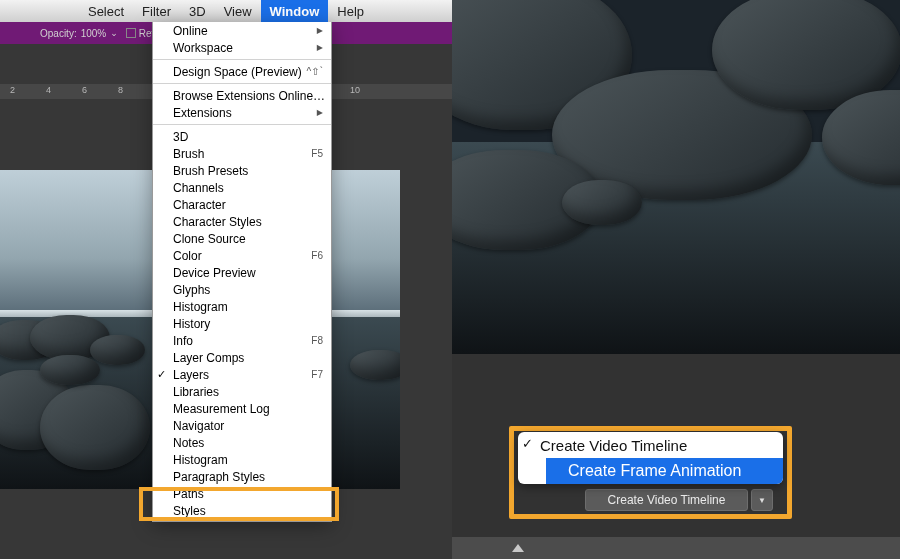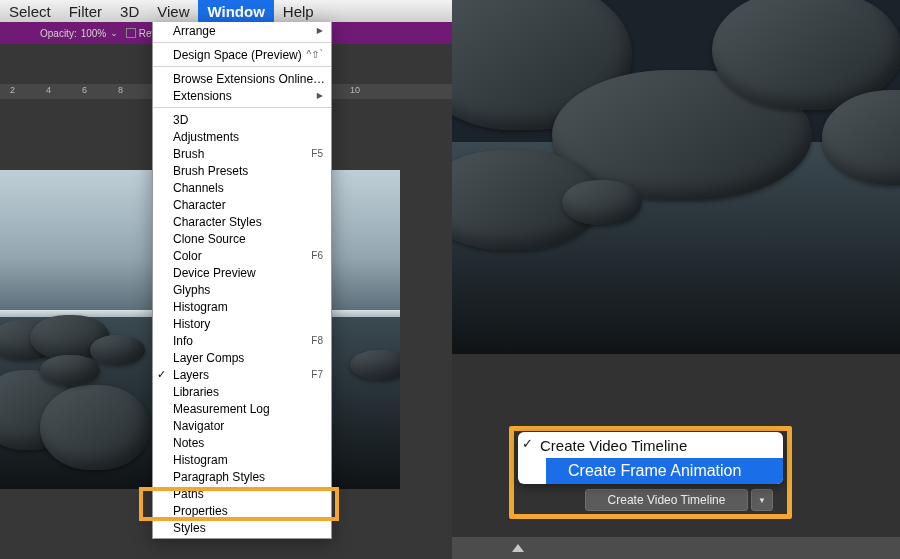--- a/index.html
+++ b/index.html
@@ -1,21 +1,21 @@
 <!DOCTYPE html>
 <html><head>
 <meta charset="utf-8">
 <style>
   * { margin: 0; padding: 0; box-sizing: border-box; font-family: -apple-system, "Helvetica Neue", Arial, sans-serif; }
   body { width: 900px; height: 559px; overflow: hidden; background: #404040; position: relative; }
 
   
   .left-panel { position: absolute; left: 0; top: 0; width: 452px; height: 559px; background: #3a3a3a; overflow:hidden; }
   .left-panel::before {  content:""; position:absolute; inset:0; background:#373737; }
-  .menubar { position: absolute; top: 0; left: 0; right:0; height: 22px; background: #d8d8d8 linear-gradient(#f2f2f2,#cfcfcf); display: flex; align-items: center; font-size: 15px; color:#222; z-index: 50; }
+  .menubar { position: absolute; top: 0; left: 0; right:0; height: 22px; background: #d8d8d8 linear-gradient(#f2f2f2,#cfcfcf); display: flex; align-items: center; font-size: 13px; color:#222; z-index: 50; justify-content: center; }
   .menubar .menu-item { padding: 0 9px; height: 100%; display:flex; align-items:center; cursor:default; }
   .menubar .menu-item.active { background:#1a6fe8; color:#fff;font-weight:bold; }
   .options-bar { position:absolute; top:22px; left:0; right:0; height:22px; background:#701a75; display:flex; align-items:center; padding:0 10px; color:#d0d0d0; font-size:10px; z-index:30;}
   .options-bar .label { margin-left:30px; }
   .options-bar .value { margin:0 4px; }
   .options-bar .chev { font-size:9px; margin-right:8px; }
   .options-bar .chk { width:10px; height:10px; border:1px solid #888; margin-right:3px; display:inline-block; }
   .ruler { position:absolute; top:84px; left:0; right:0; height:15px; background:#474747; z-index:20;}
   .ruler span { position:absolute; top:1px; color:#b8b8b8; font-size:9px; }
 
@@ -88,32 +88,32 @@
     <div class="rock" style="left:-10px;top:150px;width:70px;height:40px"></div>
     <div class="rock" style="left:30px;top:145px;width:80px;height:45px"></div>
     <div class="rock" style="left:90px;top:165px;width:55px;height:30px"></div>
     <div class="rock" style="left:-20px;top:200px;width:95px;height:80px"></div>
     <div class="rock" style="left:40px;top:215px;width:110px;height:85px"></div>
     <div class="rock" style="left:40px;top:185px;width:60px;height:30px"></div>
     <div class="rock" style="left:350px;top:180px;width:60px;height:30px"></div>
   </div>
 
   <div class="dropdown">
-    <div class="row sub">Arrange</div>
+    <div class="row sub">Online</div>
+    <div class="row sub">Workspace</div>
     <div class="sep"></div>
     <div class="row">
       <span>Design Space (Preview)</span>
       <span class="shortcut">^⇧`</span>
     </div>
     <div class="sep"></div>
     <div class="row">Browse Extensions Online…</div>
     <div class="row sub">Extensions</div>
     <div class="sep"></div>
     <div class="row">3D</div>
-    <div class="row">Adjustments</div>
     <div class="row">
         <span>Brush</span>
         <span class="shortcut">F5</span>
       </div>
     <div class="row">Brush Presets</div>
     <div class="row">Channels</div>
     <div class="row">Character</div>
     <div class="row">Character Styles</div>
     <div class="row">Clone Source</div>
     <div class="row">
@@ -134,21 +134,20 @@
         <span>Layers</span>
         <span class="shortcut">F7</span>
       </div>
     <div class="row">Libraries</div>
     <div class="row">Measurement Log</div>
     <div class="row">Navigator</div>
     <div class="row">Notes</div>
     <div class="row">Histogram</div>
     <div class="row">Paragraph Styles</div>
     <div class="row">Paths</div>
-    <div class="row">Properties</div>
     <div class="row">Styles</div>
 
   </div>
   <div class="highlight-box-a"></div>
 </div>
 
 <div class="right-panel">
   <div class="right-image">
     <div class="water"></div>
     <div class="rock" style="left:-40px;top:-20px;width:220px;height:150px"></div>

